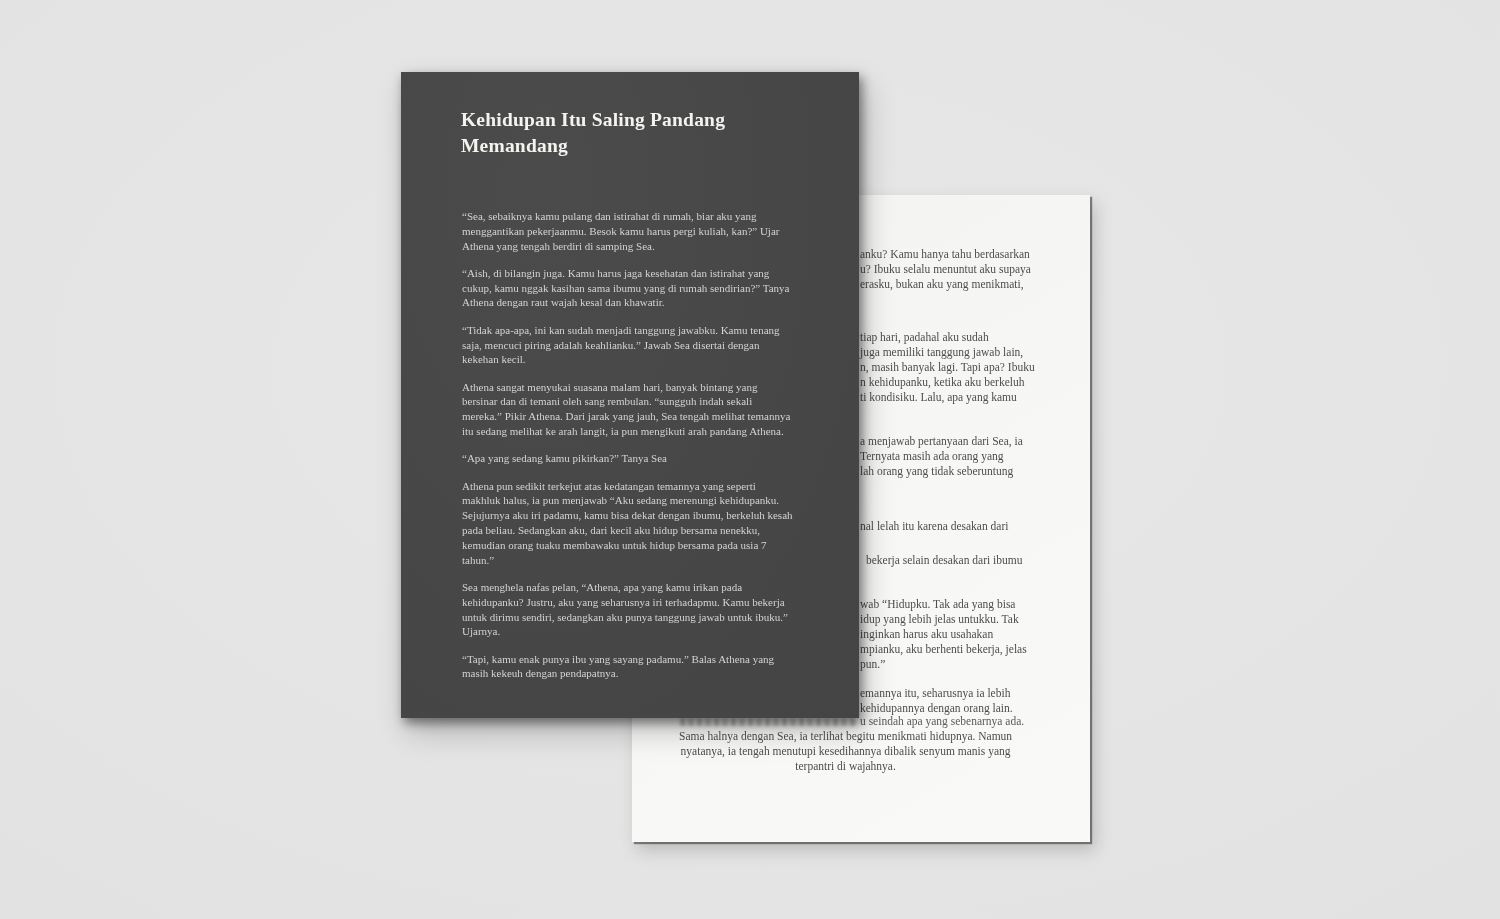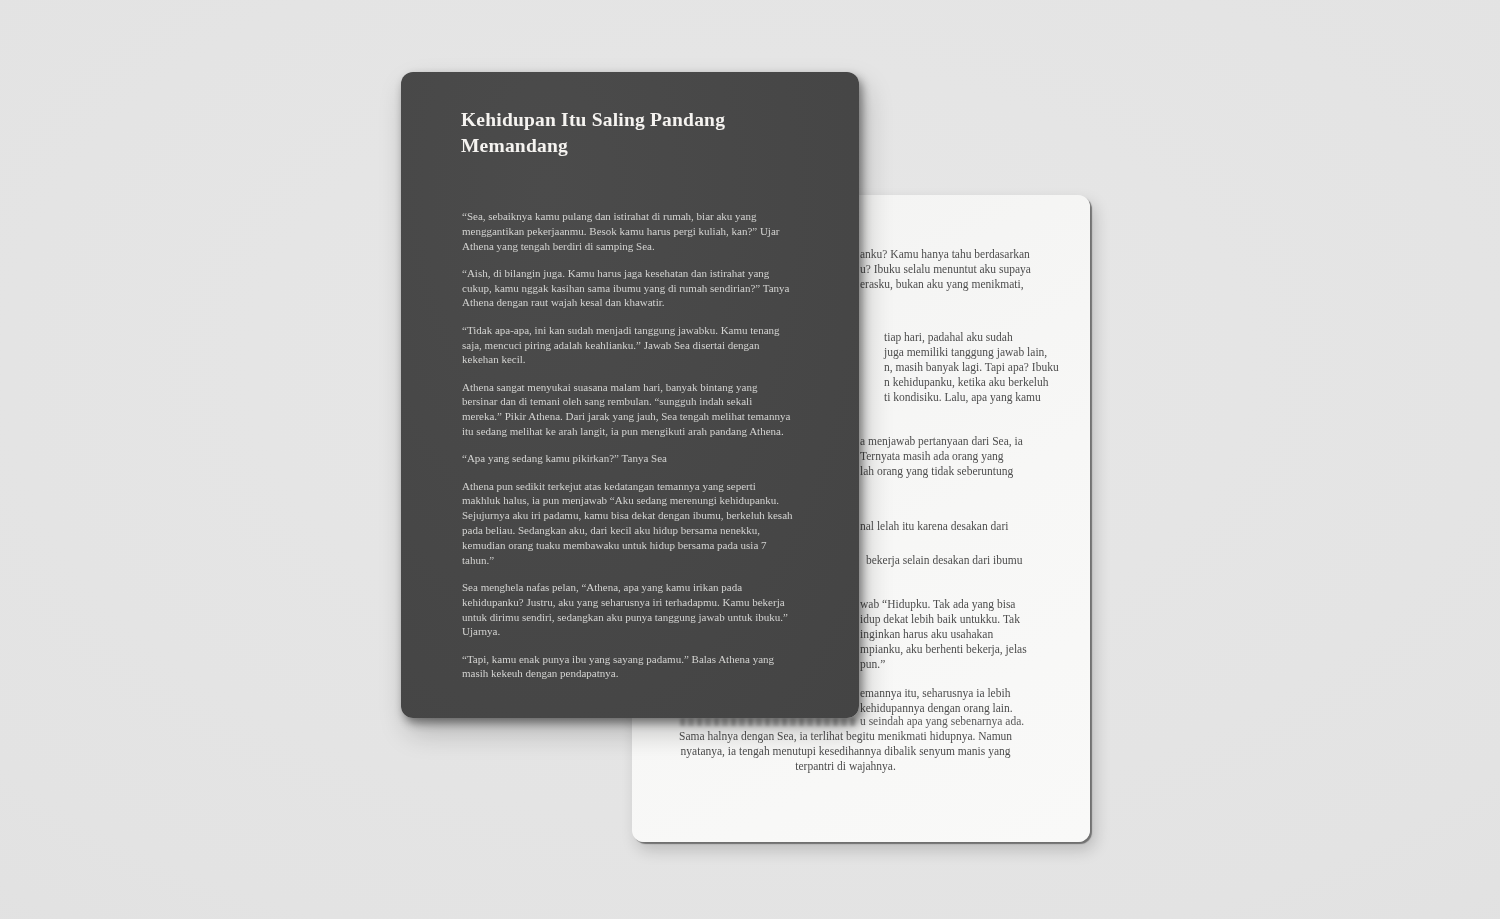--- a/index.html
+++ b/index.html
@@ -10,21 +10,20 @@
     overflow: hidden;
     font-family: "Liberation Serif", "DejaVu Serif", serif;
   }
   body {
     position: relative;
     background: radial-gradient(120% 120% at 50% 40%, #e7e7e7 0%, #e3e3e3 55%, #dddddd 100%);
   }
   .page {
     position: absolute;
     box-sizing: border-box;
-    border-radius: 12px;
   }
   
   #back-page {
     left: 632px;
     top: 195px;
     width: 458px;
     height: 647px;
     background: linear-gradient(150deg, #f3f3f2 0%, #f7f7f6 55%, #f9f9f8 100%);
     box-shadow: 2px 2px 1px rgba(62,62,62,0.62), 5px 8px 16px rgba(0,0,0,0.18);
     z-index: 1;
@@ -110,41 +109,41 @@
 </head>
 <body>
 
 <div class="page" id="back-page">
   <div class="blur-bar"></div>
 <div class="frag-group" style="top: 52px;">
       <div class="t-line">anku? Kamu hanya tahu berdasarkan</div>
       <div class="t-line">u? Ibuku selalu menuntut aku supaya</div>
       <div class="t-line">erasku, bukan aku yang menikmati,</div>
     </div>
-    <div class="frag-group" style="top: 135px; padding-left: 24px;">
+    <div class="frag-group" style="top: 135px;">
       <div class="t-line">tiap hari, padahal aku sudah</div>
       <div class="t-line">juga memiliki tanggung jawab lain,</div>
       <div class="t-line">n, masih banyak lagi. Tapi apa? Ibuku</div>
       <div class="t-line">n kehidupanku, ketika aku berkeluh</div>
       <div class="t-line">ti kondisiku. Lalu, apa yang kamu</div>
     </div>
     <div class="frag-group" style="top: 239px;">
       <div class="t-line">a menjawab pertanyaan dari Sea, ia</div>
       <div class="t-line">Ternyata masih ada orang yang</div>
       <div class="t-line">lah orang yang tidak seberuntung</div>
     </div>
     <div class="frag-group" style="top: 324px;">
       <div class="t-line">nal lelah itu karena desakan dari</div>
     </div>
     <div class="frag-group" style="top: 358px; padding-left: 6px;">
       <div class="t-line">bekerja selain desakan dari ibumu</div>
     </div>
     <div class="frag-group" style="top: 402px;">
       <div class="t-line">wab “Hidupku. Tak ada yang bisa</div>
-      <div class="t-line">idup dekat lebih baik untukku. Tak</div>
+      <div class="t-line">idup yang lebih jelas untukku. Tak</div>
       <div class="t-line">inginkan harus aku usahakan</div>
       <div class="t-line">mpianku, aku berhenti bekerja, jelas</div>
       <div class="t-line">pun.”</div>
     </div>
     <div class="frag-group" style="top: 491px; font-family: Liberation Serif, serif;">
       <div class="t-line">emannya itu, seharusnya ia lebih</div>
       <div class="t-line">kehidupannya dengan orang lain.</div>
     </div>
     <div class="shadow-frag" style="top: 519px;">u seindah apa yang sebenarnya ada.</div>
     <div class="bottom-para" style="top: 534px;">

